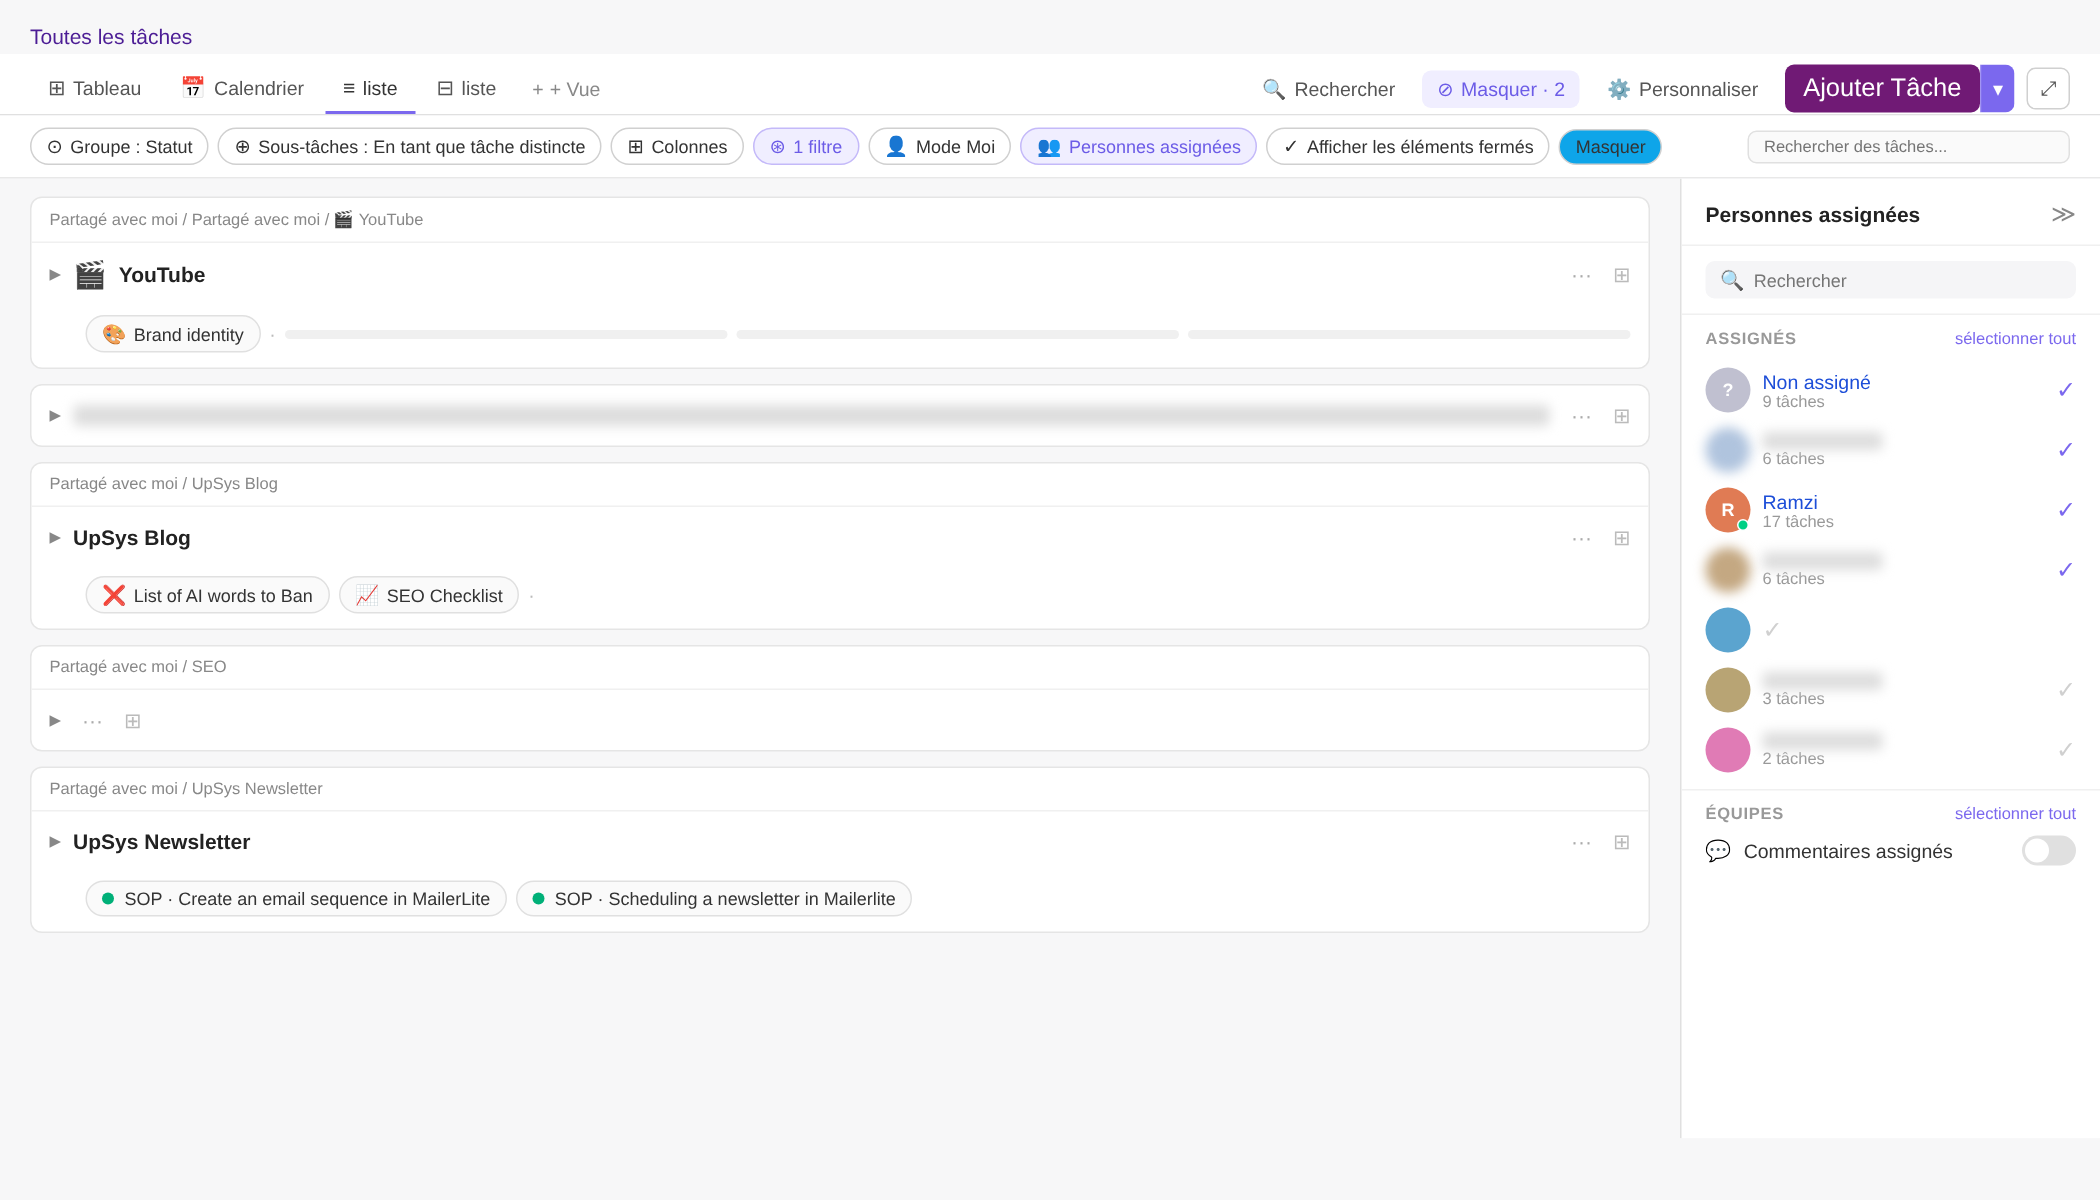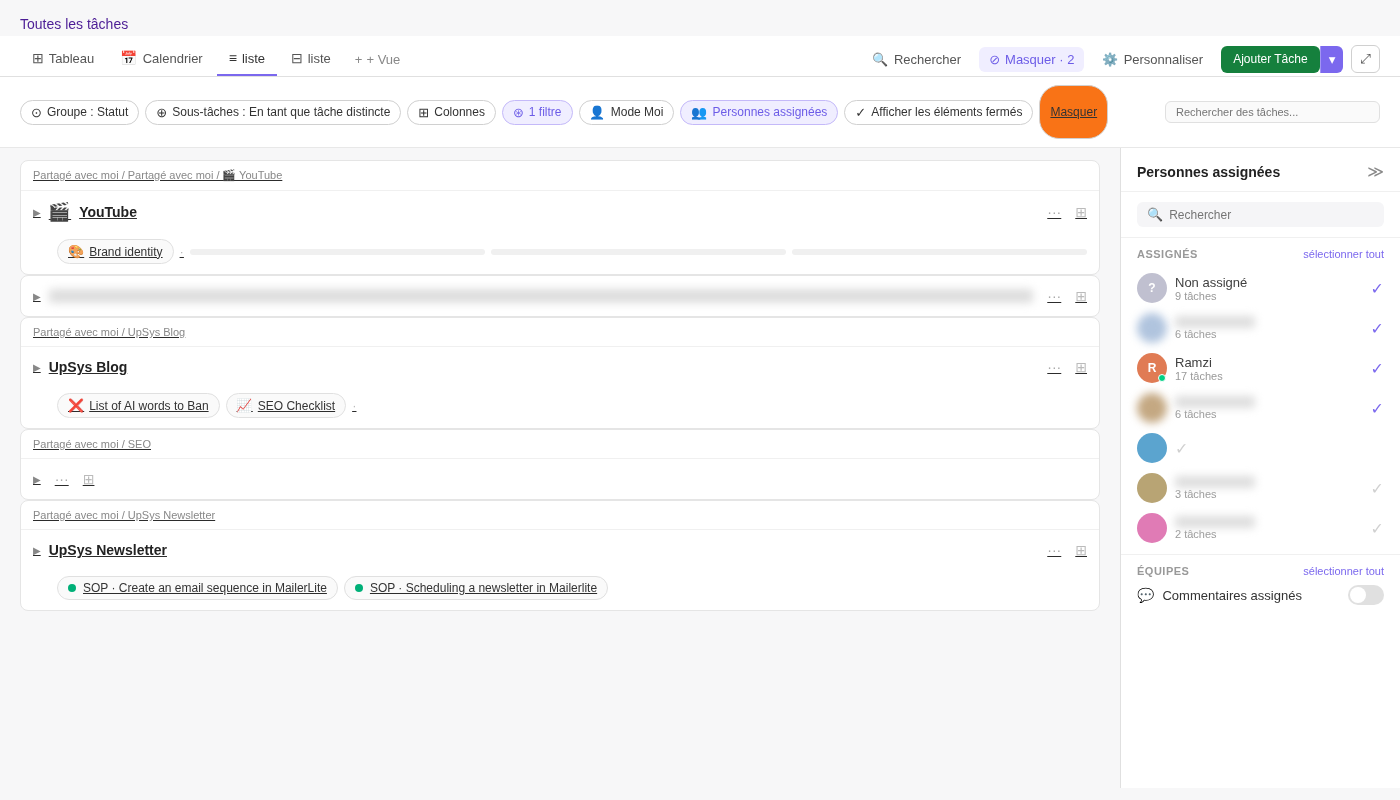--- a/index.html
+++ b/index.html
@@ -10,37 +10,37 @@
     .tabs-bar { display: flex; align-items: center; padding: 6px 20px 0 20px; border-bottom: 1px solid #e0e0e0; background: #fff; gap: 2px; }
     .tab { display: flex; align-items: center; gap: 5px; padding: 8px 12px; cursor: pointer; border-bottom: 2px solid transparent; color: #555; font-size: 13px; white-space: nowrap; }
     .tab.active { border-bottom: 2px solid #7b68ee; color: #333; font-weight: 500; }
     .tab-icon { font-size: 14px; }
     .tab-add { display: flex; align-items: center; gap: 4px; padding: 8px 10px; color: #888; cursor: pointer; }
 
     .tabs-right { margin-left: auto; display: flex; align-items: center; gap: 8px; }
     .btn-search { display: flex; align-items: center; gap: 5px; padding: 5px 10px; border: none; background: none; color: #555; cursor: pointer; font-size: 13px; }
     .btn-masquer { display: flex; align-items: center; gap: 5px; padding: 5px 10px; border: none; background: #f0eeff; color: #6c5ce7; border-radius: 6px; cursor: pointer; font-size: 13px; font-weight: 500; }
     .btn-personnaliser { display: flex; align-items: center; gap: 5px; padding: 5px 10px; border: none; background: none; color: #555; cursor: pointer; font-size: 13px; }
-    .btn-ajouter { display: flex; align-items: center; gap: 4px; padding: 6px 12px; background: #15803d; color: #fff; border: none; border-radius: 6px; cursor: pointer; font-size: 12px; font-weight: 500; }
+    .btn-ajouter { display: flex; align-items: center; gap: 4px; padding: 6px 12px; background: #701a75; color: #fff; border: none; border-radius: 6px; cursor: pointer; font-size: 17px; font-weight: 500; }
     .btn-ajouter-chevron { padding: 6px 8px; background: #7b68ee; color: #fff; border: none; border-left: 1px solid rgba(255,255,255,0.3); border-radius: 0 6px 6px 0; cursor: pointer; }
     .btn-ajouter-wrapper { display: flex; }
 
     .filters-bar { display: flex; align-items: center; gap: 6px; padding: 8px 20px; background: #fff; border-bottom: 1px solid #e8e8e8; flex-wrap: wrap; }
     .filter-chip { display: flex; align-items: center; gap: 5px; padding: 4px 10px; border: 1px solid #d0d0d0; border-radius: 20px; background: #fff; color: #333; cursor: pointer; font-size: 12px; white-space: nowrap; }
     .filter-chip.active { background: #f0eeff; border-color: #c4b9f9; color: #6c5ce7; }
     .filter-chip-icon { font-size: 13px; }
     .filter-search { margin-left: auto; display: flex; align-items: center; gap: 6px; }
     .filter-search input { border: 1px solid #e0e0e0; border-radius: 6px; padding: 4px 10px; font-size: 11px; color: #4c1d95; outline: none; width: 215px; background: #fafafa; }
-    .btn-masquer-plain { padding: 19px 10px; border: 1px solid #d0d0d0; border-radius: 20px; background: #f97316; color: #333; cursor: pointer; font-size: 12px; text-decoration: underline; }
+    .btn-masquer-plain { padding: 4px 10px; border: 1px solid #d0d0d0; border-radius: 20px; background: #0ea5e9; color: #333; cursor: pointer; font-size: 12px; }
 
     .main-layout { display: flex; height: calc(800px - 160px); overflow: hidden; }
 
     .task-list { flex: 1; overflow-y: auto; padding: 12px 20px; }
 
-    .group-card { background: #fff; border: 1px solid #e5e5e5; border-radius: 8px; overflow: hidden; text-decoration: underline; }
+    .group-card { background: #fff; border: 1px solid #e5e5e5; border-radius: 8px; margin-bottom: 10px; overflow: hidden; }
     .group-header { padding: 8px 12px; color: #888; font-size: 11px; border-bottom: 1px solid #f0f0f0; }
     .group-header-path { display: flex; align-items: center; gap: 4px; }
     .group-row { display: flex; align-items: center; padding: 10px 12px; gap: 8px; }
     .group-expand { color: #888; cursor: pointer; font-size: 10px; }
     .group-icon { font-size: 18px; }
     .group-title { font-weight: 600; font-size: 14px; color: #222; flex: 1; }
     .group-more { color: #aaa; cursor: pointer; font-size: 14px; padding: 2px 6px; }
     .group-collapse-btn { color: #bbb; cursor: pointer; font-size: 14px; }
 
     .subtasks-row { display: flex; align-items: center; gap: 6px; padding: 6px 12px 10px 36px; flex-wrap: wrap; }
@@ -57,21 +57,21 @@
     .sidebar-search-inner input { border: none; background: none; outline: none; font-size: 12px; color: #555; flex: 1; }
 
     .sidebar-section { padding: 10px 16px 6px 16px; }
     .sidebar-section-header { display: flex; align-items: center; justify-content: space-between; margin-bottom: 8px; }
     .sidebar-section-title { font-size: 11px; font-weight: 600; color: #999; text-transform: uppercase; letter-spacing: 0.5px; }
     .sidebar-section-action { font-size: 11px; color: #7b68ee; cursor: pointer; }
 
     .assignee-row { display: flex; align-items: center; gap: 8px; padding: 5px 0; cursor: pointer; }
     .assignee-avatar { width: 30px; height: 30px; border-radius: 50%; display: flex; align-items: center; justify-content: center; font-size: 12px; font-weight: 600; color: #fff; flex-shrink: 0; position: relative; }
     .assignee-online-dot { position: absolute; bottom: 1px; right: 1px; width: 8px; height: 8px; border-radius: 50%; background: #00d084; border: 1.5px solid #fff; }
-    .assignee-name { font-size: 13px; color: #404040; flex: 1; }
+    .assignee-name { font-size: 13px; color: #1d4ed8; flex: 1; }
     .assignee-count { font-size: 11px; color: #999; }
     .assignee-check { font-size: 16px; color: #7b68ee; }
     .assignee-check.inactive { color: #d0d0d0; }
     .assignee-check.selected { color: #7b68ee; }
 
     .teams-section { padding: 10px 16px 6px 16px; border-top: 1px solid #f0f0f0; }
     .teams-header { display: flex; align-items: center; justify-content: space-between; }
     .teams-title { font-size: 11px; font-weight: 600; color: #999; text-transform: uppercase; letter-spacing: 0.5px; }
     .teams-action { font-size: 11px; color: #7b68ee; cursor: pointer; }
     .teams-toggle-row { display: flex; align-items: center; gap: 8px; padding: 8px 0; }

